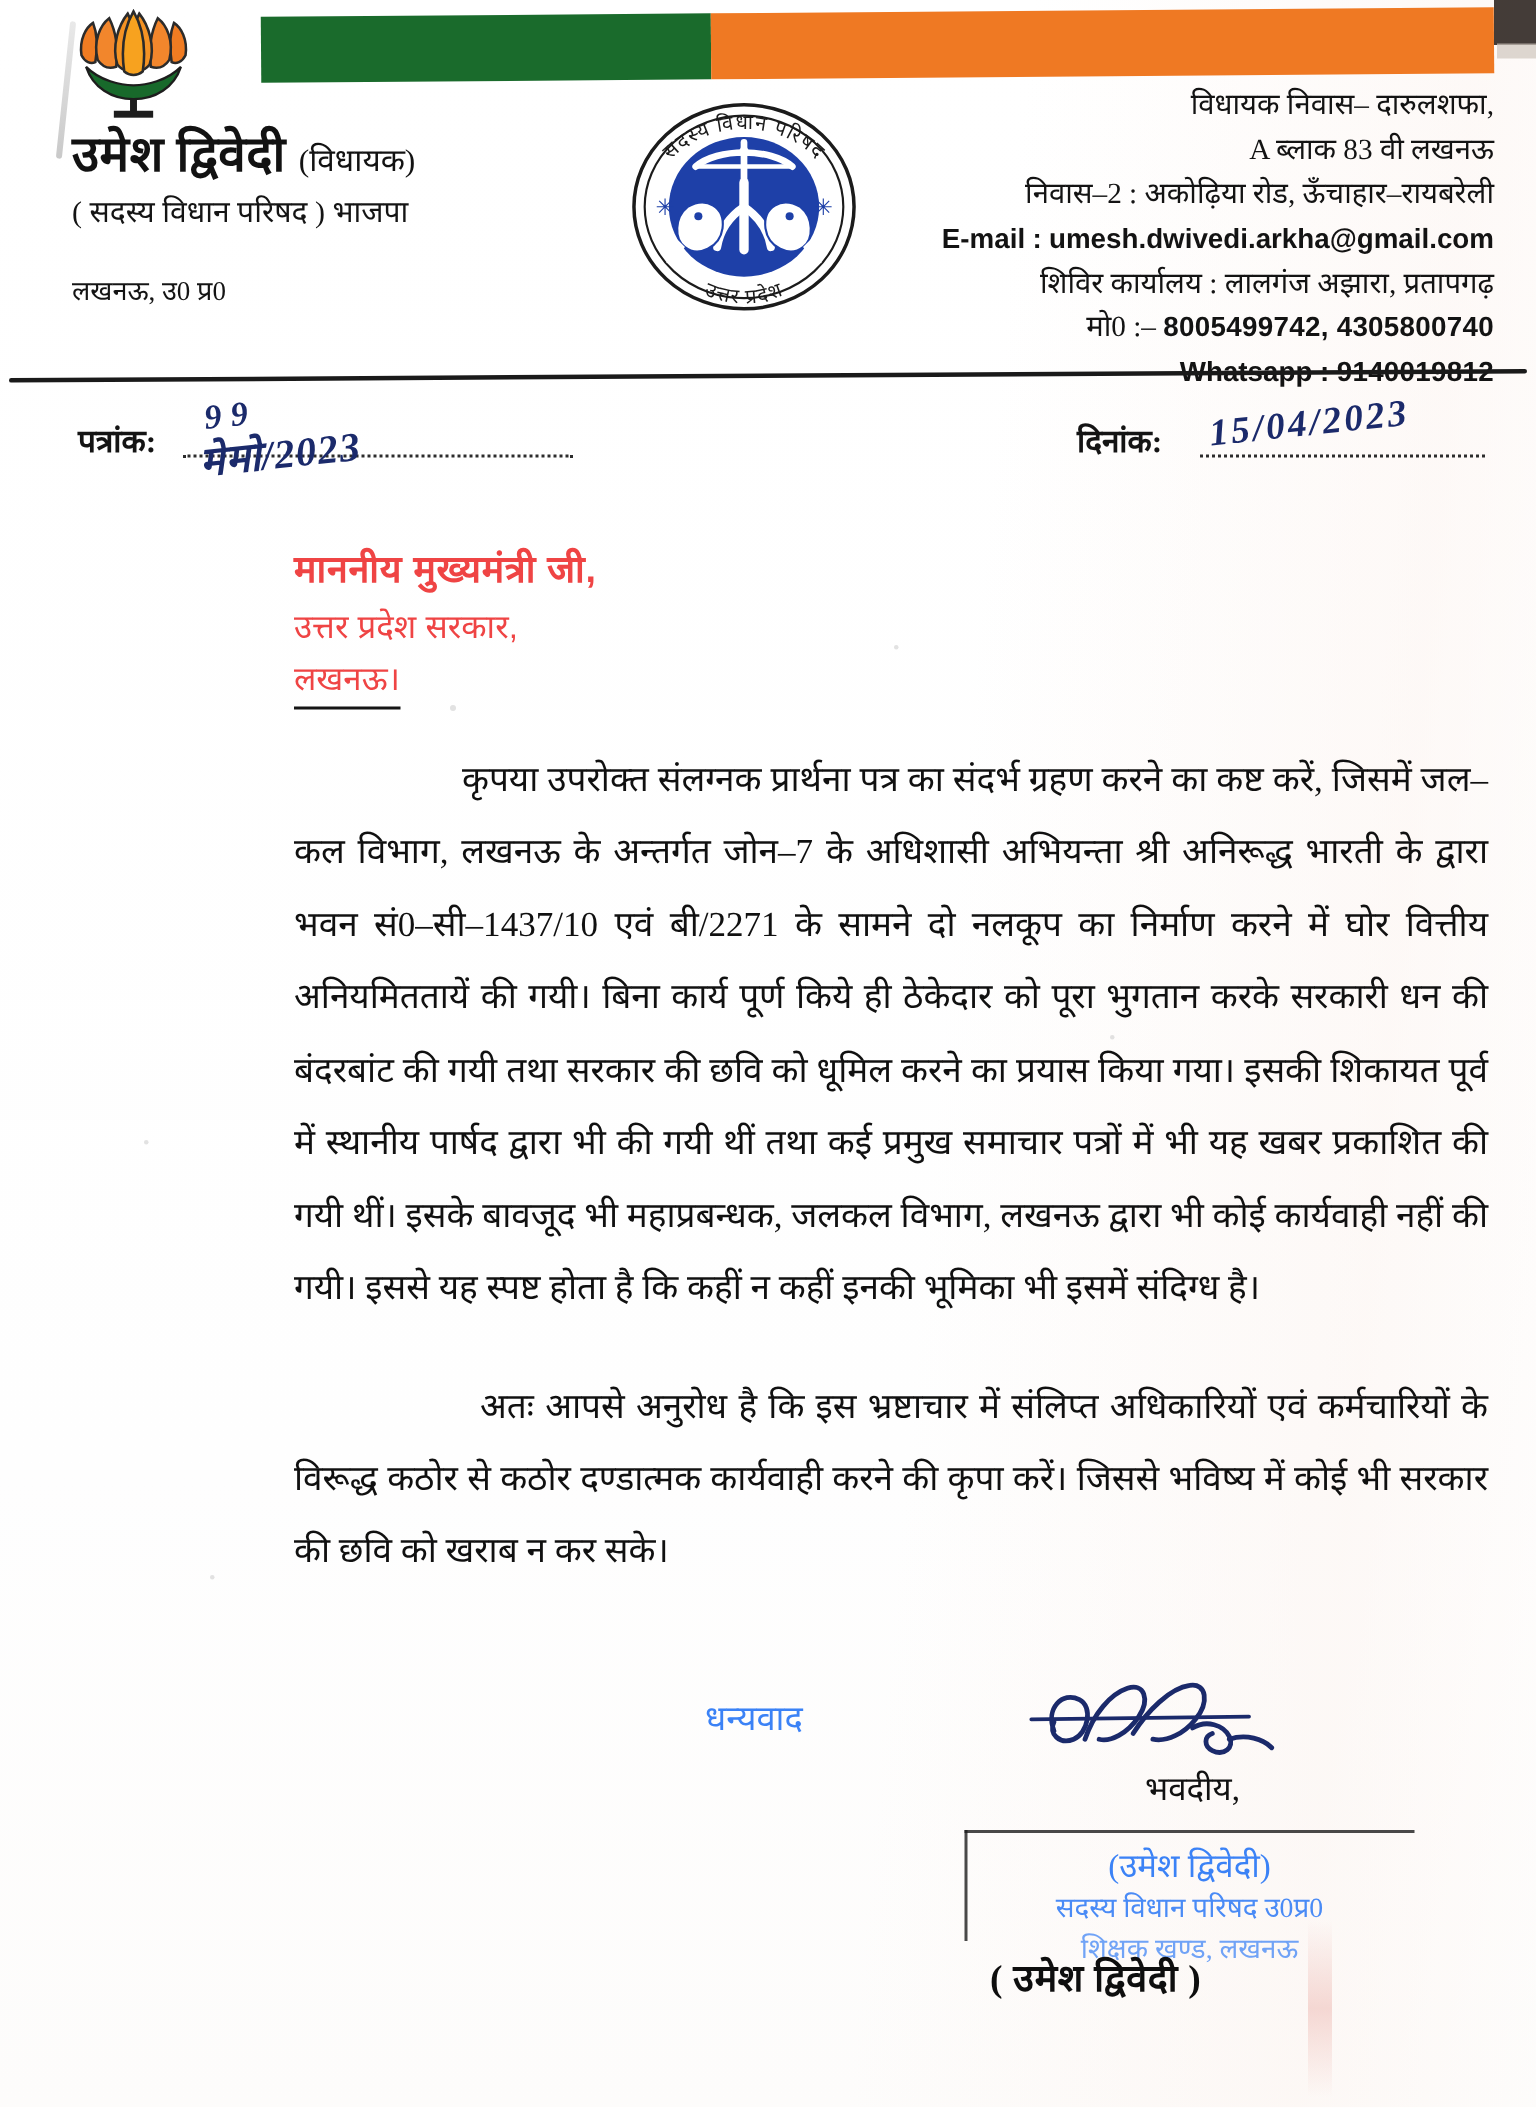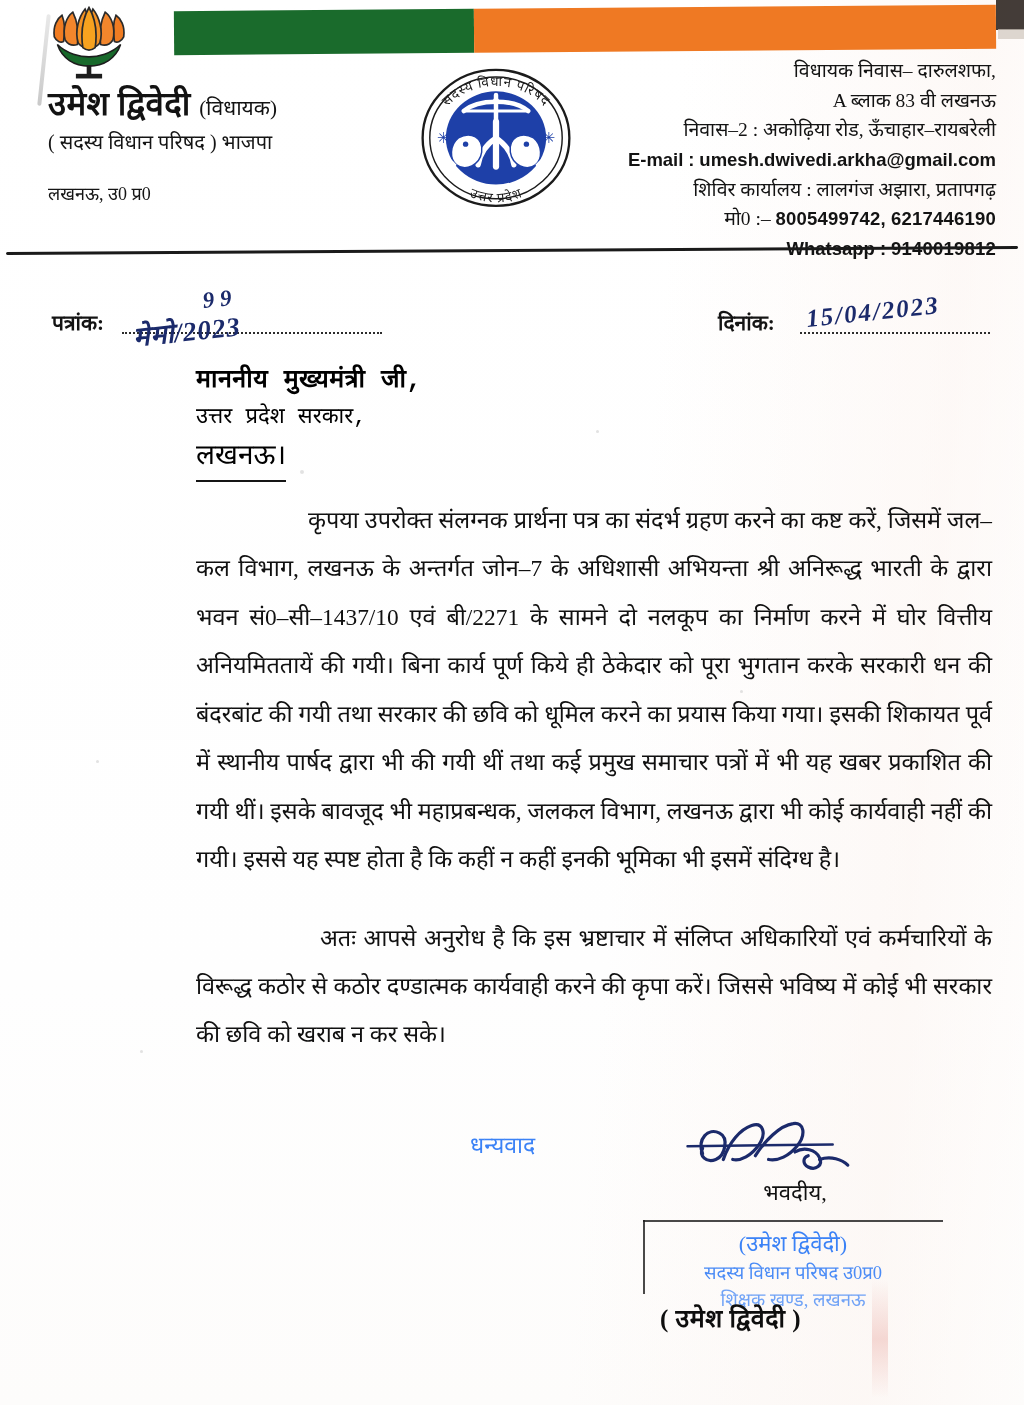--- a/index.html
+++ b/index.html
@@ -173,24 +173,23 @@
     height: 3px;
     background: #1a1a1a;
     transform: rotate(-0.35deg);
     border-radius: 2px;
   }
 
   
   .ref-row {
     position: absolute;
     left: 0;
-    top: 308px;
+    top: 279px;
     width: 952px;
     height: 40px;
-    text-align: right;
   }
   .ref-label, .date-label {
     position: absolute;
     font-family: "Liberation Serif", "DejaVu Serif", serif;
     font-size: 21px;
     font-weight: 700;
     color: #141414;
   }
   .ref-label { left: 52px; top: 0; }
   .date-label { left: 718px; top: 0; }
@@ -229,35 +228,35 @@
     top: -10px;
     font-size: 25px;
     letter-spacing: 2px;
   }
 
   
   .addressee {
     position: absolute;
     left: 196px;
     top: 362px;
-    font-family: Liberation Mono, monospace;
-    color: #000000;
+    font-family: Liberation Sans, sans-serif;
+    color: #ef4444;
   }
   .addressee .l1 {
     font-size: 25px;
     font-weight: 700;
     letter-spacing: .5px;
     line-height: 1.5;
   }
   .addressee .l2 {
     font-size: 22px;
     line-height: 1.6;
   }
   .addressee .l3 {
-    font-size: 28px;
+    font-size: 22px;
     line-height: 1.6;
     display: inline-block;
     border-bottom: 2px solid #151515;
     padding-bottom: 1px;
   }
 
   
   .body-text {
     position: absolute;
     left: 196px;
@@ -450,21 +449,21 @@
     <div>A ब्लाक 83 वी लखनऊ</div>
     <div>निवास–2  :  अकोढ़िया रोड, ऊँचाहार–रायबरेली</div>
     <div>
       <span class="bold-lat">E-mail</span>
       <span class="bold-lat">:</span>
       <span class="bold-lat">umesh.dwivedi.arkha@gmail.com</span>
     </div>
     <div>शिविर कार्यालय : लालगंज अझारा, प्रतापगढ़</div>
     <div>
       <span>मो0 :–</span>
-      <span class="num">8005499742, 6217446190</span>
+      <span class="num">8005499742, 4305800740</span>
     </div>
     <div>
       <span class="bold-lat">Whatsapp :</span>
       <span class="num">9140019812</span>
     </div>
   </div>
 
   <div class="head-rule"></div>
 
   <div class="ref-row">

